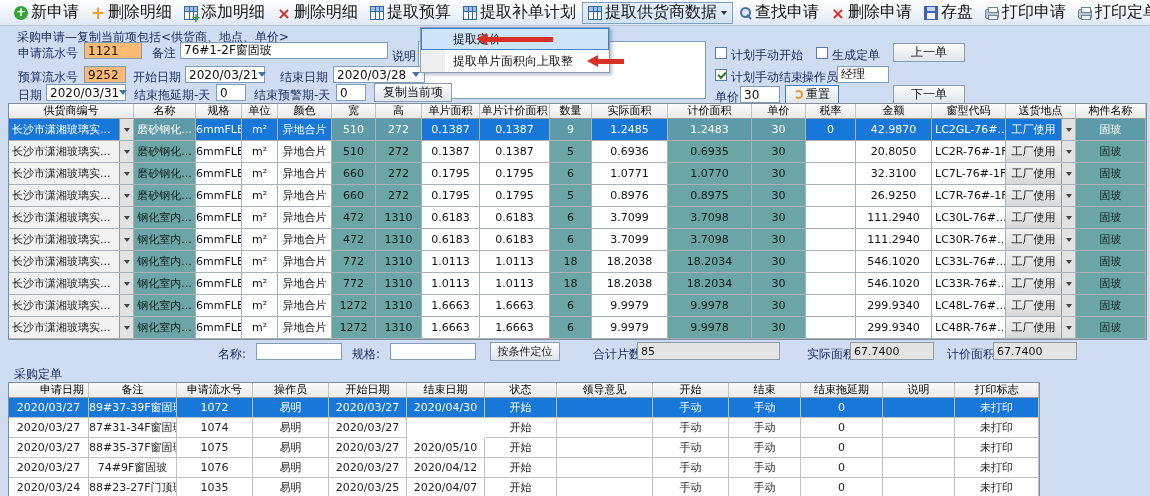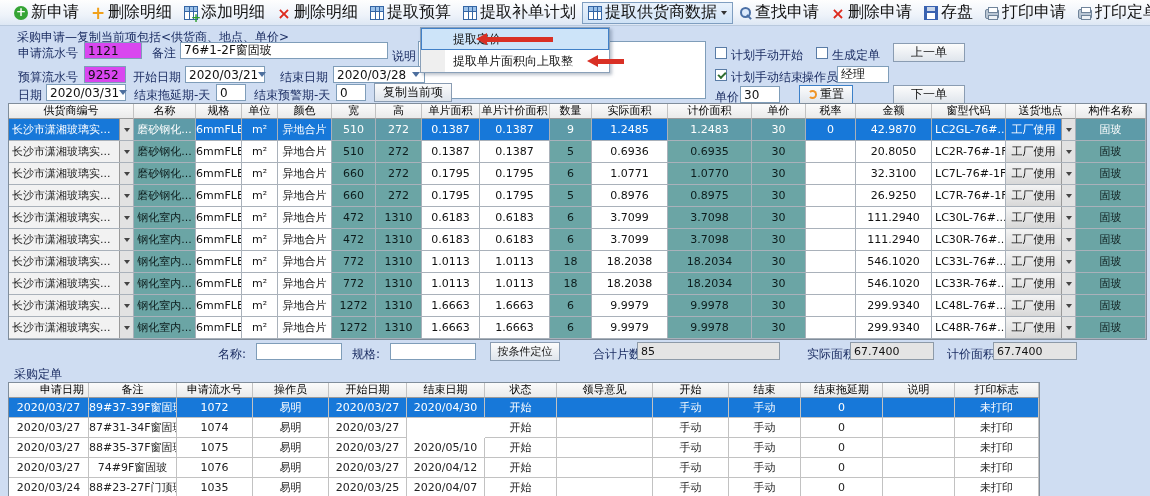--- a/index.html
+++ b/index.html
@@ -33,21 +33,21 @@
   .ico-print{background:#b9c6d4;border:1px solid #70849a;border-radius:2px;height:10px;margin-top:2px;}
   .ico-print::before{content:"";position:absolute;left:2px;top:-3px;width:8px;height:4px;background:#fff;border:1px solid #70849a;}
   .ico-print::after{content:"";position:absolute;left:2px;bottom:-2px;width:8px;height:3px;background:#eef2f6;border:1px solid #70849a;}
   .ico-import{background:#3fa045;border-radius:2px;}
   .ico-import::after{content:"→";position:absolute;left:0;right:0;top:0;text-align:center;color:#fff;font-size:9px;line-height:14px;font-weight:bold;}
 
   
   .form-area{position:absolute;left:0;top:26px;width:1150px;height:77px;background:#cfddf2;font-size:12px;color:#1c2e63;}
   .fl{position:absolute;white-space:nowrap;}
   .tbx{position:absolute;height:17px;border:1px solid #7f9db9;background:#fff;font-size:12px;color:#111;padding:0 3px;}
-  .tbx.ro{background:#d946ef;}
+  .tbx.ro{background:#fdba74;}
   .dcombo{position:absolute;height:17px;border:1px solid #7f9db9;background:#fff;display:flex;align-items:center;font-size:12px;color:#111;padding-left:3px;}
   .dcombo .dar{margin-left:auto;margin-right:4px;width:0;height:0;border-left:4px solid transparent;border-right:4px solid transparent;border-top:5px solid #4d6f9e;}
   .btn{position:absolute;height:19px;border:1px solid #8a9cb2;background:linear-gradient(#fcfcfc,#dfe5ec);font-size:12px;color:#111;display:flex;align-items:center;justify-content:center;cursor:default;}
   .cb{position:absolute;width:12px;height:12px;border:1px solid #5a7ca6;background:#fff;}
   .cb.on::after{content:"";position:absolute;left:2px;top:2px;width:6px;height:3px;border-left:2px solid #2f6d2f;border-bottom:2px solid #2f6d2f;transform:rotate(-45deg);}
   .txtarea{position:absolute;background:#fff;border:1px solid #7f9db9;}
   .reset-ico{display:inline-block;width:9px;height:9px;border:2px solid #ef9426;border-radius:50%;border-left-color:transparent;margin-right:3px;}
 
   
   .grid{position:absolute;background:#fff;border:1px solid #808d9b;font-size:11px;}
@@ -188,21 +188,21 @@
     <div class="fl" style="left:832px;top:21px;">生成定单</div>
     <div class="btn" style="left:893px;top:17px;width:72px;">上一单</div>
 
     <span class="cb on" style="left:715px;top:43px;"></span>
     <div class="fl" style="left:731px;top:43px;">计划手动结束</div>
     <div class="fl" style="left:802px;top:43px;">操作员</div>
     <input class="tbx" style="left: 837px; top: 40px; width: 52px;" value="经理">
 
     <div class="fl" style="left:715px;top:63px;">单价</div>
     <input class="tbx" style="left: 740px; top: 60px; width: 40px;" value="30">
-    <div class="btn" style="left:785px;top:59px;width:54px;border:1px solid #3c80c8;margin-left:14px;">
+    <div class="btn" style="left:785px;top:59px;width:54px;border:1px solid #3c80c8;">
         <span class="reset-ico"></span>
         <span>重置</span>
       </div>
     <div class="btn" style="left:893px;top:59px;width:72px;">下一单</div>
   </div>
 
   <div class="grid" style="left:8px;top:103px;width:1139px;height:237px;">
     <div class="ghead">
         <div class="ghcell" style="width: 125px;">供货商编号</div>
         <div class="ghcell" style="width: 62px;">名称</div>

